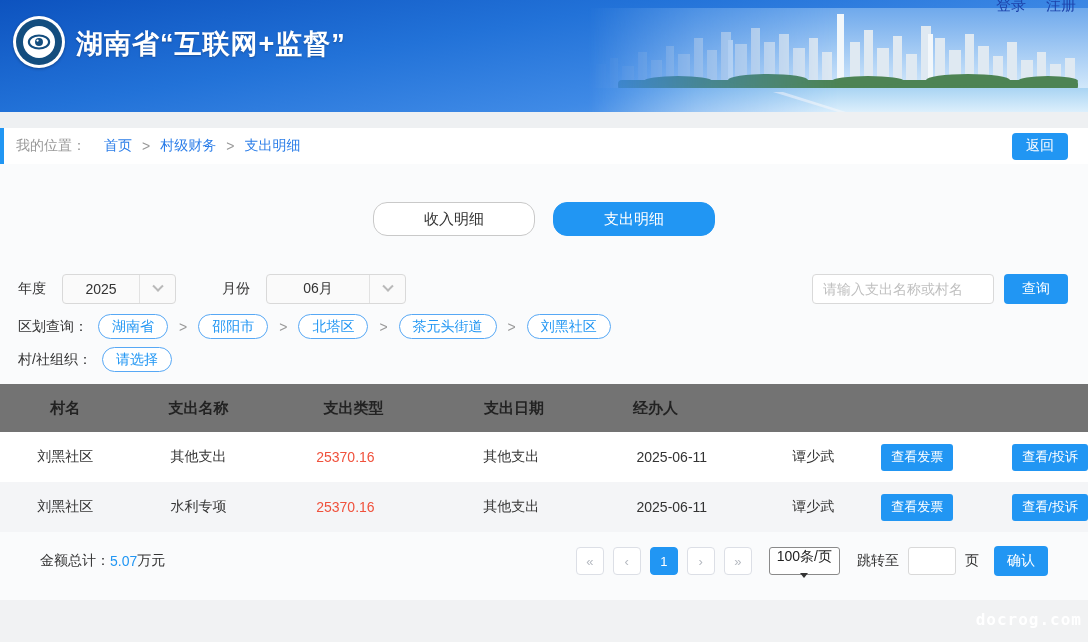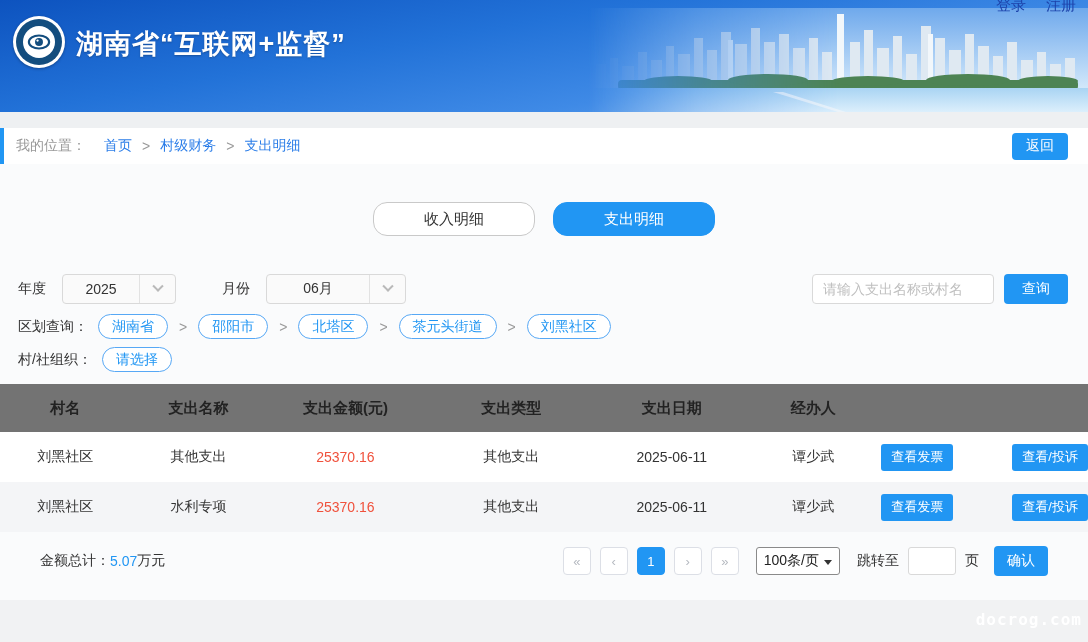--- a/index.html
+++ b/index.html
@@ -133,21 +133,21 @@
   .total-value { color:#2196f3; }
   .total-unit { color:#333; }
   .pager { margin-left:auto; display:flex; align-items:center; gap:9px; }
   .page-btn {
     width:28px; height:28px; background:#fff; border:1px solid #dcdfe6; border-radius:4px;
     color:#b6bac1; font-size:13px; cursor:pointer; display:flex; align-items:center; justify-content:center;
   }
   .page-current { background:#2196f3; border-color:#2196f3; color:#fff; }
   .page-size-select {
     margin-left:8px; height:28px; padding:0 7px; border:1px solid #8a8a8a; border-radius:3px;
-    background:#fff; display:flex; align-items:center; gap:5px; cursor:pointer; color:#222;
+    background:#fff; display:flex; align-items:center; gap:5px; cursor:pointer; color:#222;flex-direction:column;
   }
   .caret-solid {
     width:0; height:0; border-left:4px solid transparent; border-right:4px solid transparent;
     border-top:5px solid #333; margin-top:2px;
   }
   .jump-label { margin-left:8px; color:#333; }
   .jump-input {
     width:48px; height:28px; border:1px solid #d9d9d9; border-radius:3px; background:#fff;
     padding:0 6px; font-size:14px;
   }
@@ -310,21 +310,20 @@
 
   <div class="org-row">
     <span class="row-label">村/社组织：</span>
     <button class="region-pill">请选择</button>
   </div>
 
   <div class="data-table">
     <div class="t-row t-head">
       <div class="t-cell c1">村名</div>
       <div class="t-cell c2">支出名称</div>
-      <div class="t-cell c3">支出金额(元)</div>
       <div class="t-cell c4">支出类型</div>
       <div class="t-cell c5">支出日期</div>
       <div class="t-cell c6">经办人</div>
     </div>
 
     <div class="t-row t-body-row row-0">
       <div class="t-cell c1">刘黑社区</div>
       <div class="t-cell c2">其他支出</div>
       <div class="t-cell c3 amount">25370.16</div>
       <div class="t-cell c4">其他支出</div>

